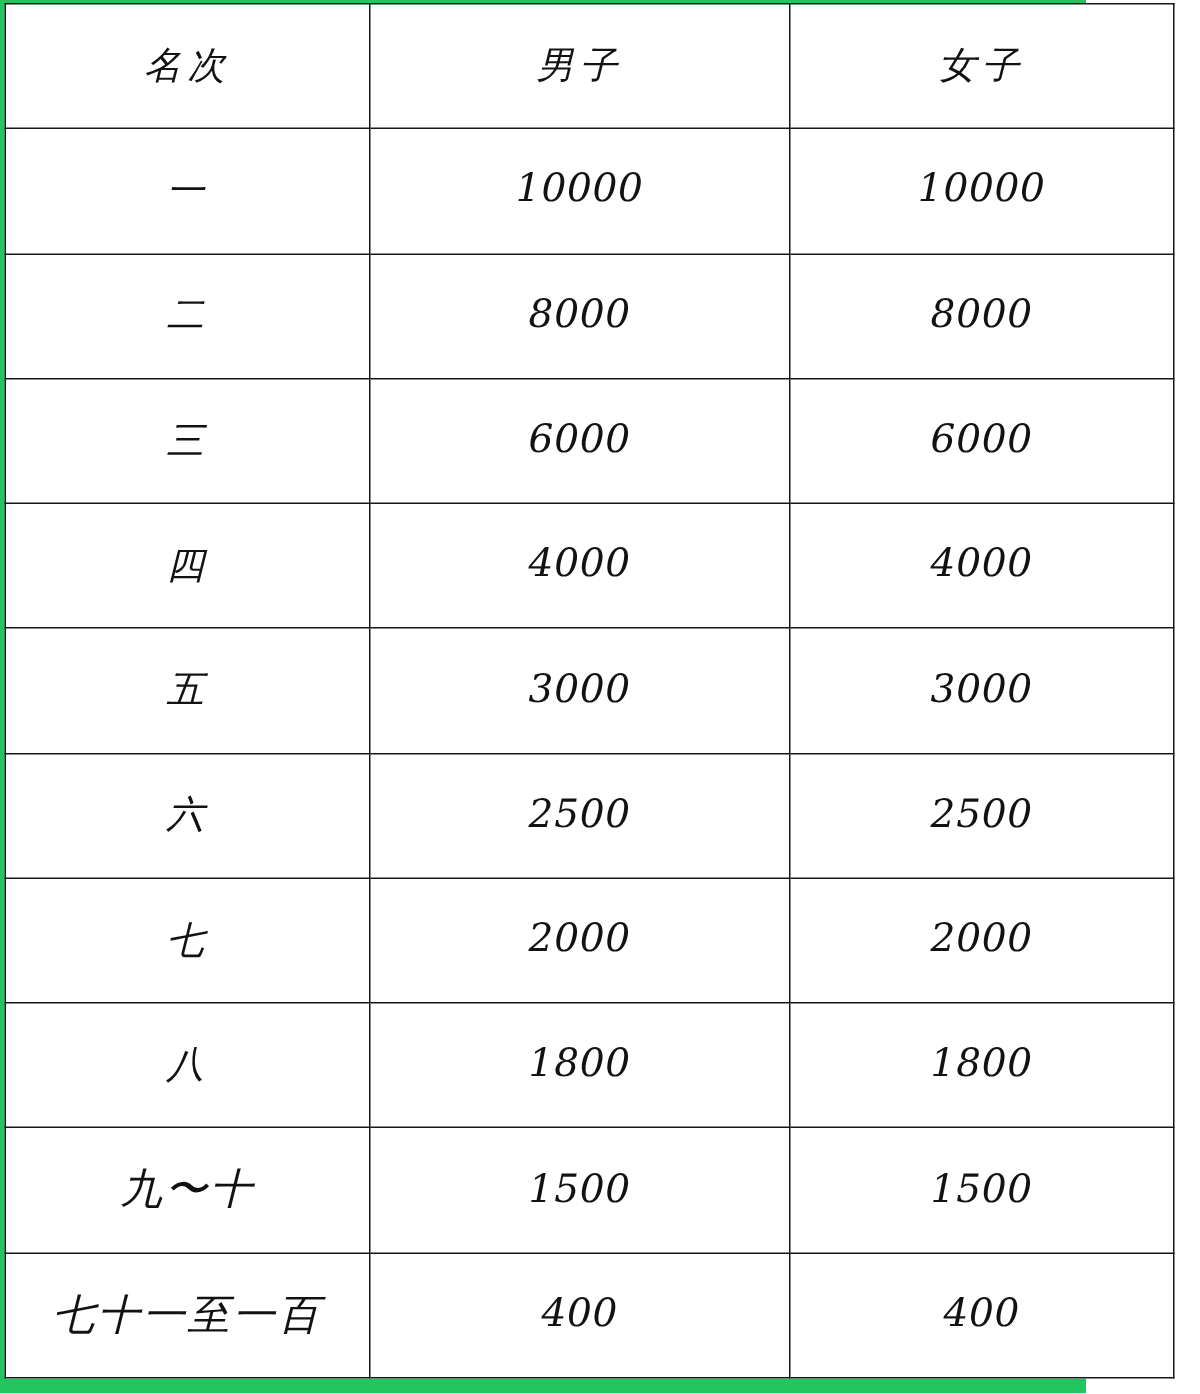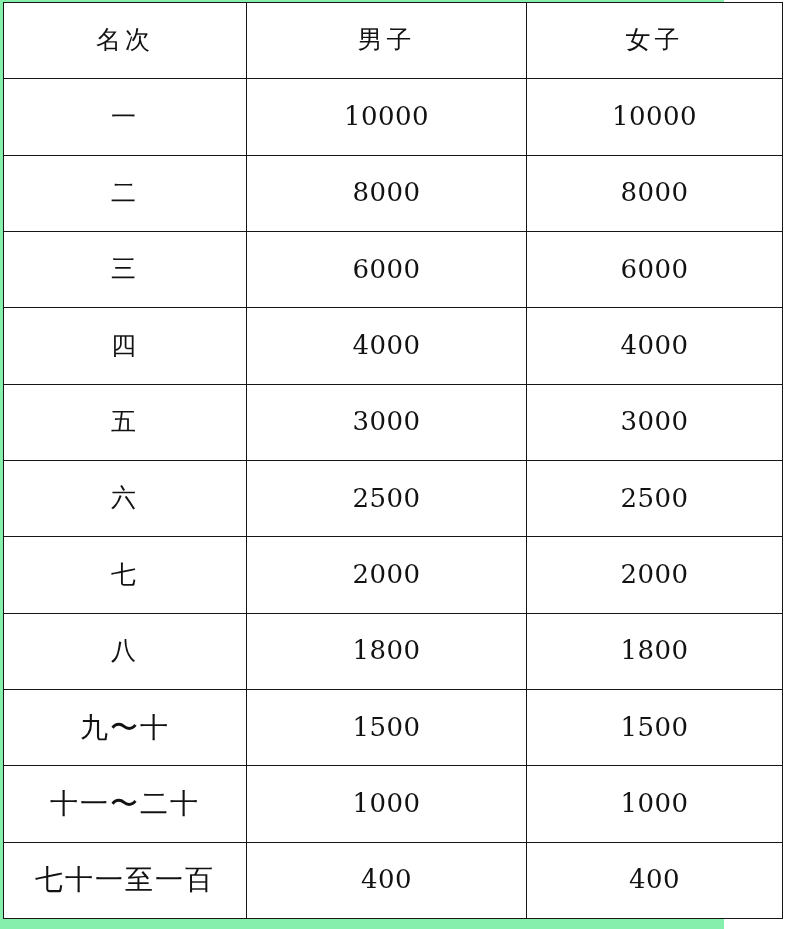--- a/index.html
+++ b/index.html
@@ -15,21 +15,22 @@
     font-family: "DejaVu Serif", "Liberation Serif", serif;
     color: #1a1a1a;
     -webkit-font-smoothing: antialiased;
   }
 
   .sheet {
     width: 724px;
     height: 929px;
     box-sizing: border-box;
     padding: 2px 18px 10px 3px;
-    background: #86efac;
+    background: #22c55e;
+    font-style: italic;
   }
 
   table.prize-table {
     border-collapse: collapse;
     table-layout: fixed;
     width: 779px;
     height: 917px;
     background: #ffffff;
   }
 
@@ -127,24 +128,19 @@
         <td class="cell-rank">八</td>
         <td class="cell-value">1800</td>
         <td class="cell-value">1800</td>
       </tr>
       <tr>
         <td class="cell-rank rank-range">九〜十</td>
         <td class="cell-value">1500</td>
         <td class="cell-value">1500</td>
       </tr>
       <tr>
-        <td class="cell-rank rank-range">十一〜二十</td>
-        <td class="cell-value">1000</td>
-        <td class="cell-value">1000</td>
-      </tr>
-      <tr>
         <td class="cell-rank rank-range">七十一至一百</td>
         <td class="cell-value">400</td>
         <td class="cell-value">400</td>
       </tr>
     </tbody>
   </table>
 </div>
 
 </body></html>

